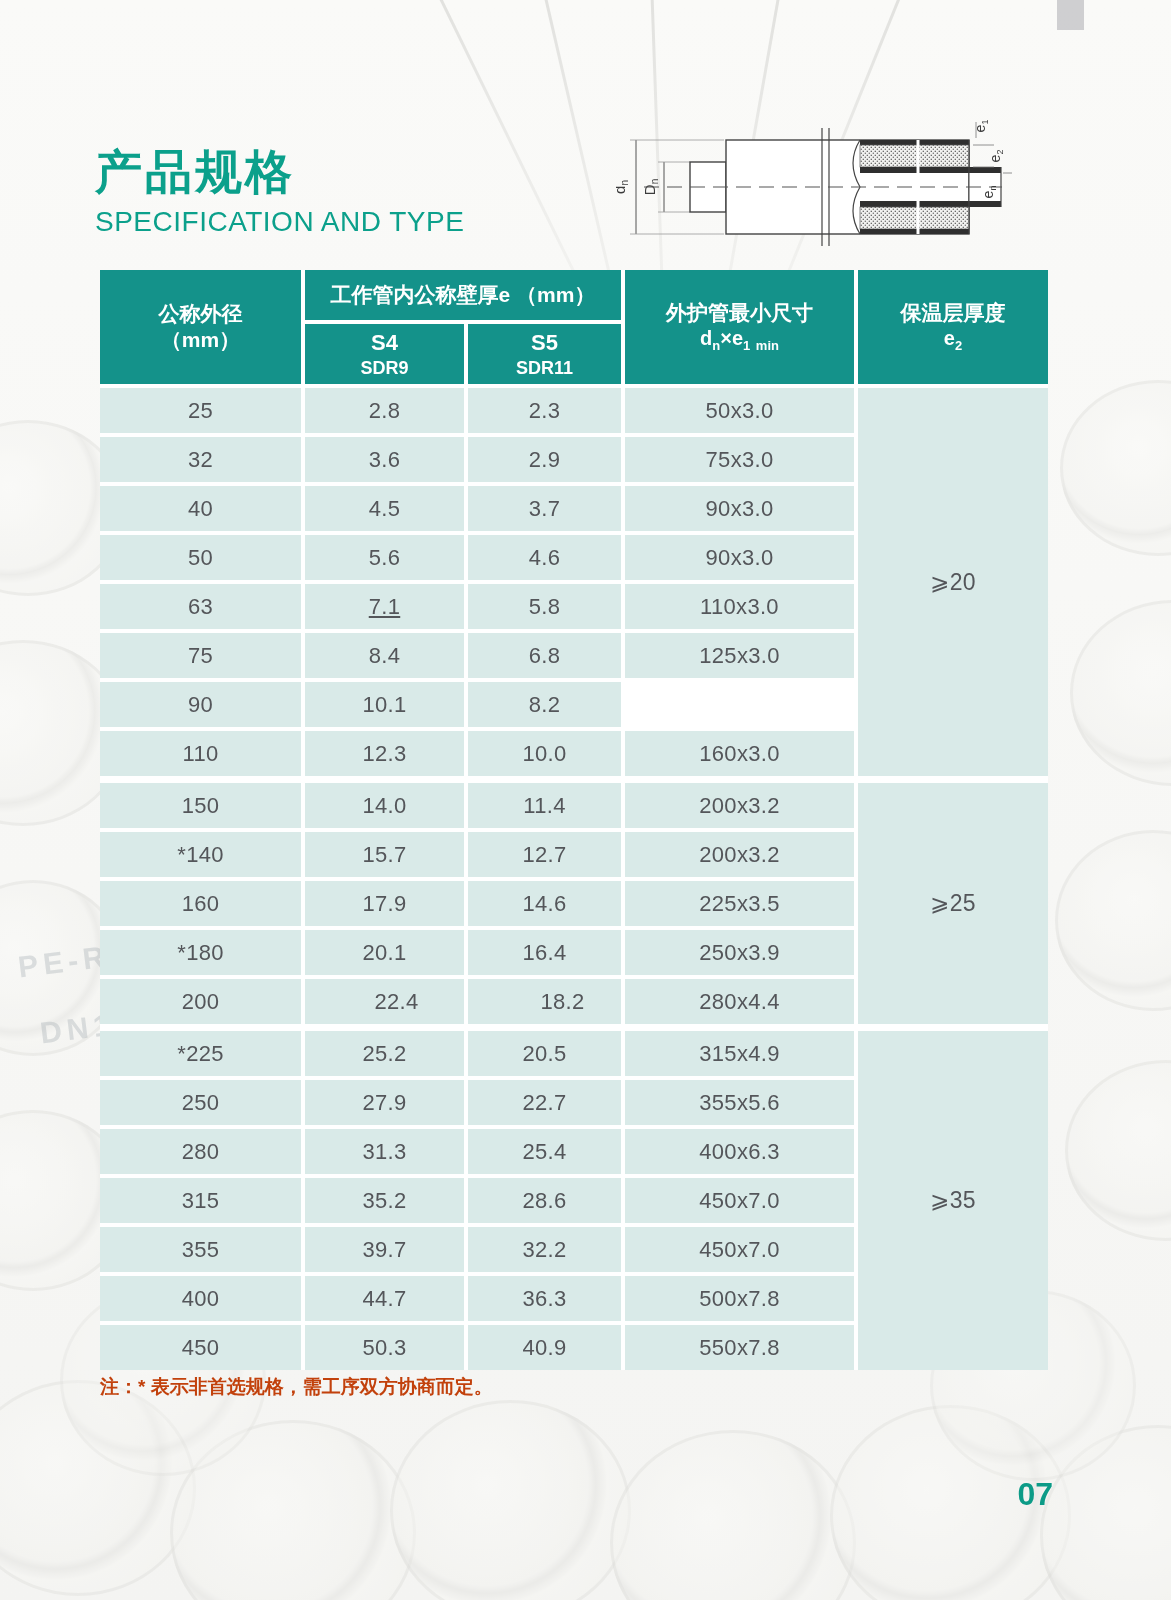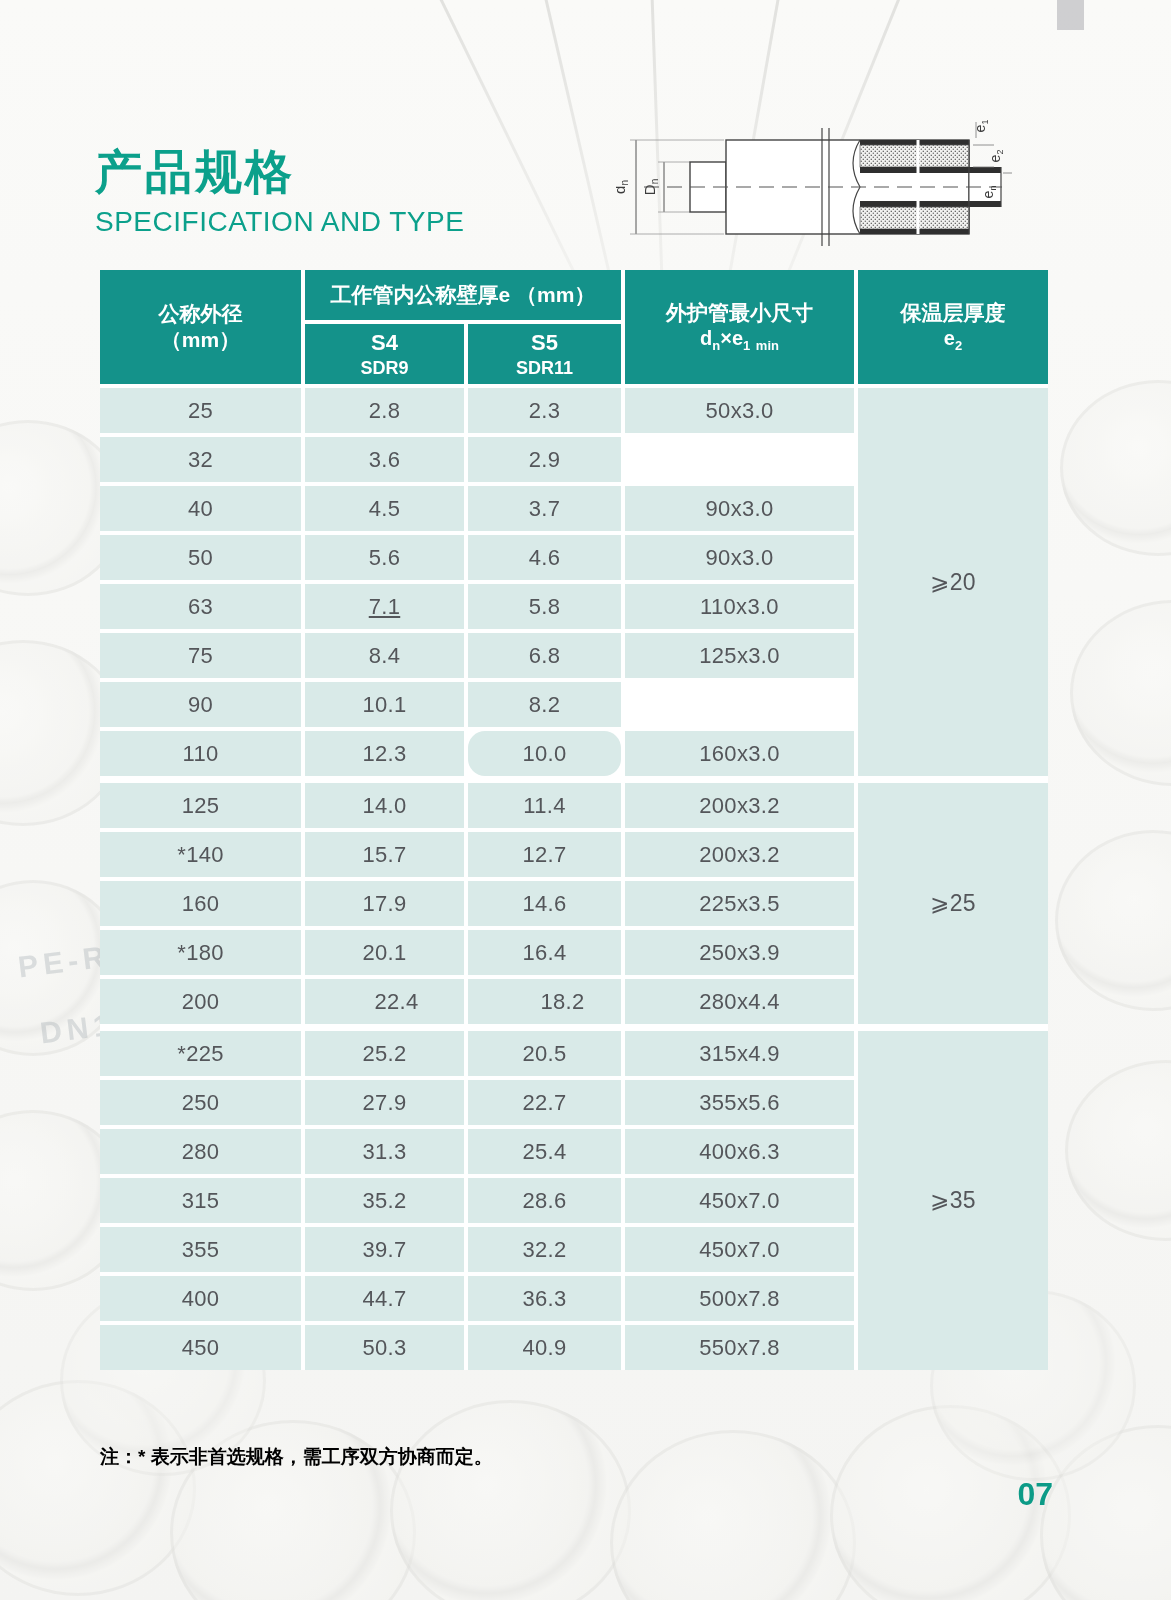--- a/index.html
+++ b/index.html
@@ -42,21 +42,21 @@
     align-items:center;justify-content:center;text-align:center;font-weight:bold;line-height:1.25;}
   .hcell .h-main{font-size:21px;}
   .hcell .h-big{font-size:22px;}
   .hcell .h-sub{font-size:18px;font-weight:bold;}
   .formula{font-size:20px;font-weight:bold;}
   .formula sub{font-size:13px;}
   .cell{background:#d9eae8;color:#54565a;font-size:22px;display:flex;
     align-items:center;justify-content:center;letter-spacing:.3px;}
   .insul-cell{font-size:23px;}
 
-  .note{position:absolute;left:100px;top:1444px;font-size:19px;color:#000000;font-weight:600;z-index:3;}
+  .note{position:absolute;left:100px;top:1374px;font-size:19px;color:#c2410c;font-weight:600;z-index:3;}
   .page-number{position:absolute;right:118px;top:1476px;font-size:32px;font-weight:bold;color:#0c9b87;z-index:3;}
 </style>
 </head>
 <body>
 
 <div class="page">
 
   <div class="bg">
     <div class="streak" style="left:430px;transform:rotate(-26deg);"></div>
     <div class="streak" style="left:540px;transform:rotate(-13deg);"></div>
@@ -174,20 +174,21 @@
     </div>
     <div>
         <div class="tgroup">
           <div class="cell" style="grid-area: 1 / 1;">25</div>
           <div class="cell" style="grid-area: 1 / 2;">2.8</div>
           <div class="cell" style="grid-area: 1 / 3;">2.3</div>
           <div class="cell" style="grid-area: 1 / 4;">50x3.0</div>
           <div class="cell" style="grid-area: 2 / 1;">32</div>
           <div class="cell" style="grid-area: 2 / 2;">3.6</div>
           <div class="cell" style="grid-area: 2 / 3;">2.9</div>
+          <div class="cell" style="grid-area: 2 / 4;">75x3.0</div>
           <div class="cell" style="grid-area: 3 / 1;">40</div>
           <div class="cell" style="grid-area: 3 / 2;">4.5</div>
           <div class="cell" style="grid-area: 3 / 3;">3.7</div>
           <div class="cell" style="grid-area: 3 / 4;">90x3.0</div>
           <div class="cell" style="grid-area: 4 / 1;">50</div>
           <div class="cell" style="grid-area: 4 / 2;">5.6</div>
           <div class="cell" style="grid-area: 4 / 3;">4.6</div>
           <div class="cell" style="grid-area: 4 / 4;">90x3.0</div>
           <div class="cell" style="grid-area: 5 / 1;">63</div>
           <div class="cell" style="grid-area: 5 / 2; text-decoration: underline;">7.1</div>
@@ -195,26 +196,26 @@
           <div class="cell" style="grid-area: 5 / 4;">110x3.0</div>
           <div class="cell" style="grid-area: 6 / 1;">75</div>
           <div class="cell" style="grid-area: 6 / 2;">8.4</div>
           <div class="cell" style="grid-area: 6 / 3;">6.8</div>
           <div class="cell" style="grid-area: 6 / 4;">125x3.0</div>
           <div class="cell" style="grid-area: 7 / 1;">90</div>
           <div class="cell" style="grid-area: 7 / 2;">10.1</div>
           <div class="cell" style="grid-area: 7 / 3;">8.2</div>
           <div class="cell" style="grid-area: 8 / 1;">110</div>
           <div class="cell" style="grid-area: 8 / 2;">12.3</div>
-          <div class="cell" style="grid-area: 8 / 3; border-radius: 17px;">10.0</div>
+          <div class="cell" style="grid-area: 8 / 3;">10.0</div>
           <div class="cell" style="grid-area: 8 / 4;">160x3.0</div>
           <div class="cell insul-cell" style="grid-area: 1 / 5 / span 8;">⩾20</div>
         </div>
         <div class="tgroup tgroup-sep">
-          <div class="cell" style="grid-area: 1 / 1;">125</div>
+          <div class="cell" style="grid-area: 1 / 1;">150</div>
           <div class="cell" style="grid-area: 1 / 2;">14.0</div>
           <div class="cell" style="grid-area: 1 / 3;">11.4</div>
           <div class="cell" style="grid-area: 1 / 4;">200x3.2</div>
           <div class="cell" style="grid-area: 2 / 1;">*140</div>
           <div class="cell" style="grid-area: 2 / 2;">15.7</div>
           <div class="cell" style="grid-area: 2 / 3;">12.7</div>
           <div class="cell" style="grid-area: 2 / 4;">200x3.2</div>
           <div class="cell" style="grid-area: 3 / 1;">160</div>
           <div class="cell" style="grid-area: 3 / 2;">17.9</div>
           <div class="cell" style="grid-area: 3 / 3;">14.6</div>

